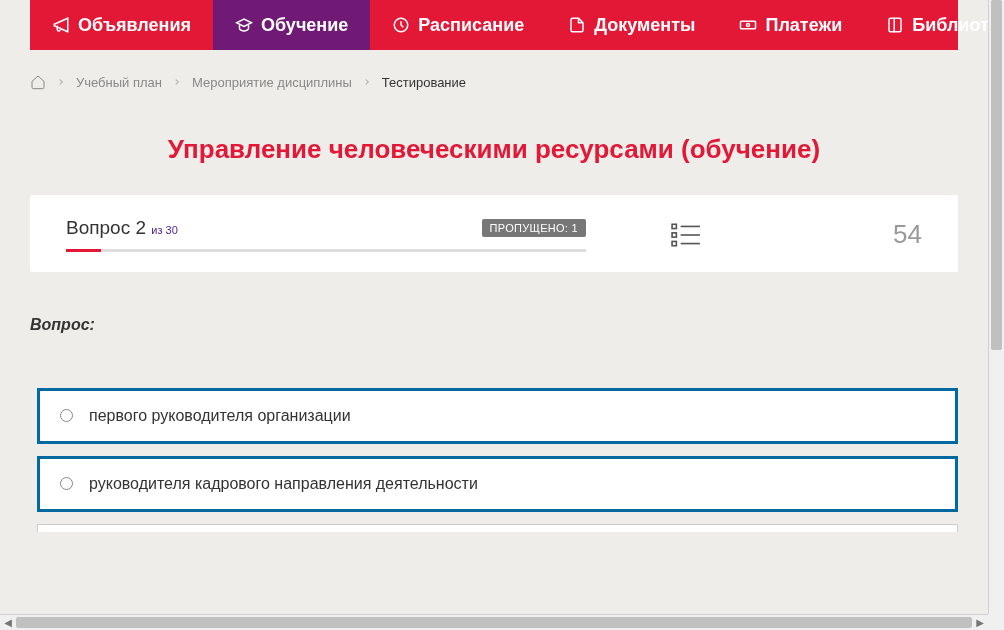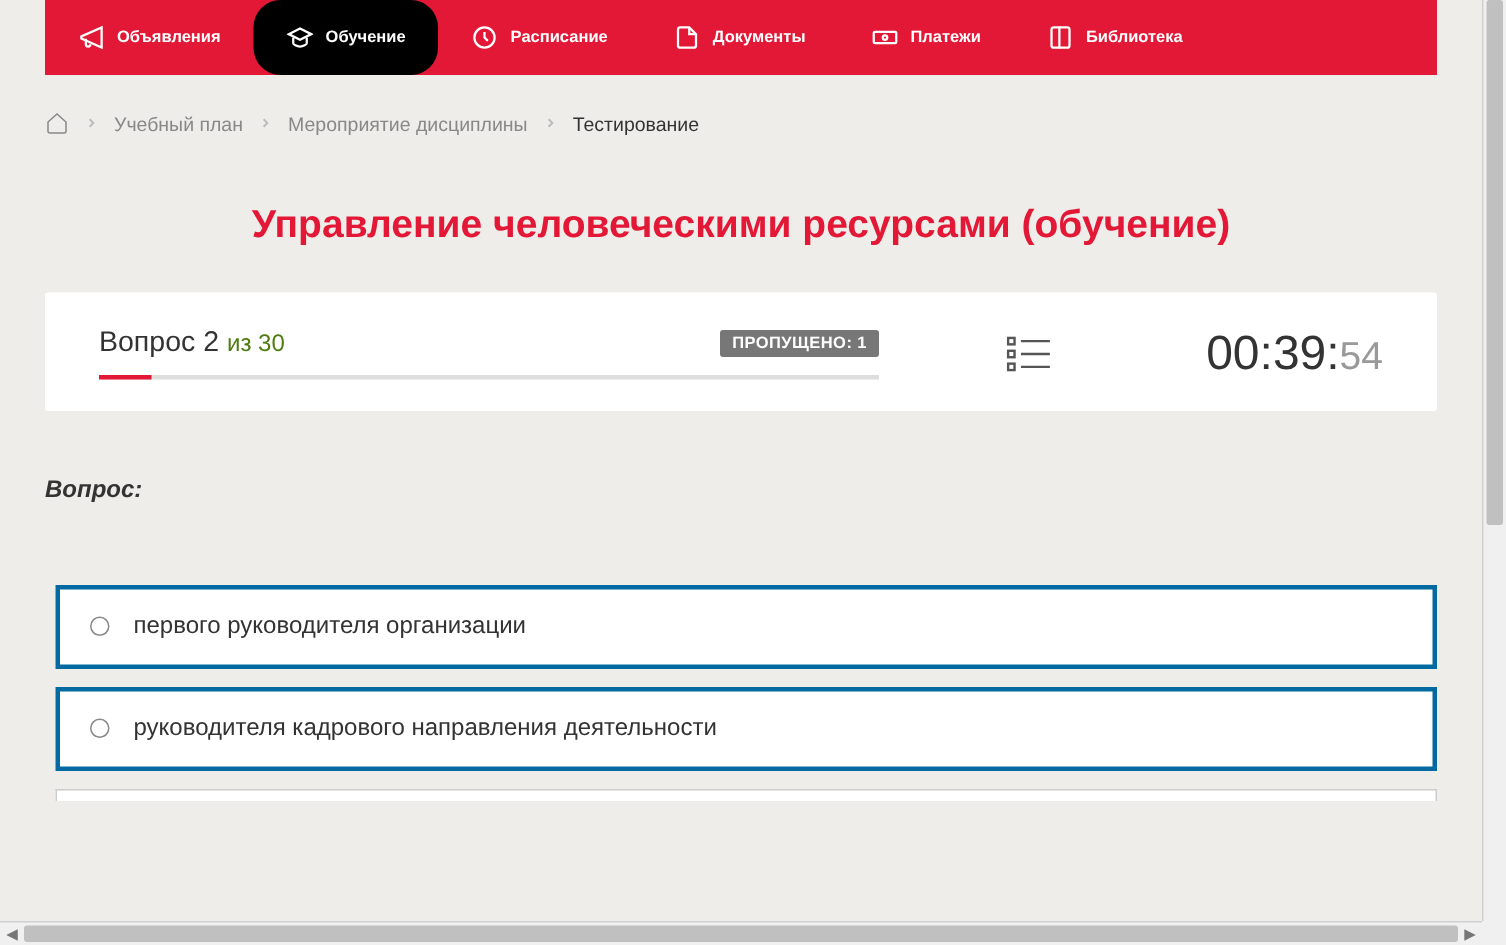--- a/index.html
+++ b/index.html
@@ -24,29 +24,28 @@
       background: #e31837;
       margin-left: 30px;
       margin-right: 30px;
       height: 50px;
     }
     .nav-item {
       display: flex;
       align-items: center;
       padding: 12px 22px;
       color: white;
-      font-size: 11px;
+      font-size: 18px;
       font-weight: 600;
       cursor: pointer;
       gap: 8px;
       white-space: nowrap;
     }
     .nav-item.active {
-      background: #000000;
-      border-radius: 18px;
+      background: #701a75;
     }
     .nav-icon {
       display: inline-flex;
       width: 18px;
       height: 18px;
     }
     .breadcrumb {
       display: flex;
       align-items: center;
       margin: 0 30px;
@@ -101,28 +100,28 @@
       margin-bottom: 10px;
     }
     .question-label {
       font-size: 19px;
       color: #333;
     }
     .question-label .current {
       font-weight: 400;
     }
     .question-total {
-      font-size: 16px;
-      color: #4d7c0f;
+      font-size: 11px;
+      color: #4c1d95;
     }
     .skipped-badge {
       background: #777;
       color: white;
       font-size: 11px;
-      font-weight: 700;
+      font-weight: 400;
       padding: 3px 8px;
       border-radius: 2px;
       letter-spacing: 0.3px;
     }
     .progress-bar {
       height: 3px;
       background: #ddd;
       width: 100%;
       position: relative;
     }
@@ -371,21 +370,20 @@
       <svg viewBox="0 0 28 24" fill="none" stroke="#555" stroke-width="1.5">
         <rect x="1" y="2" width="4" height="4"></rect>
           <line x1="9" y1="4" x2="27" y2="4"></line>
         <rect x="1" y="10" width="4" height="4"></rect>
           <line x1="9" y1="12" x2="27" y2="12"></line>
         <rect x="1" y="18" width="4" height="4"></rect>
           <line x1="9" y1="20" x2="27" y2="20"></line>
       </svg>
     </span>
     <div class="timer">
-      <span>00:39:</span>
         <span class="seconds">54</span>
     </div>
   </div>
 
   <div class="question-section">
     <div>
       <span class="question-label-txt">Вопрос:</span>
     </div>
   </div>
 

